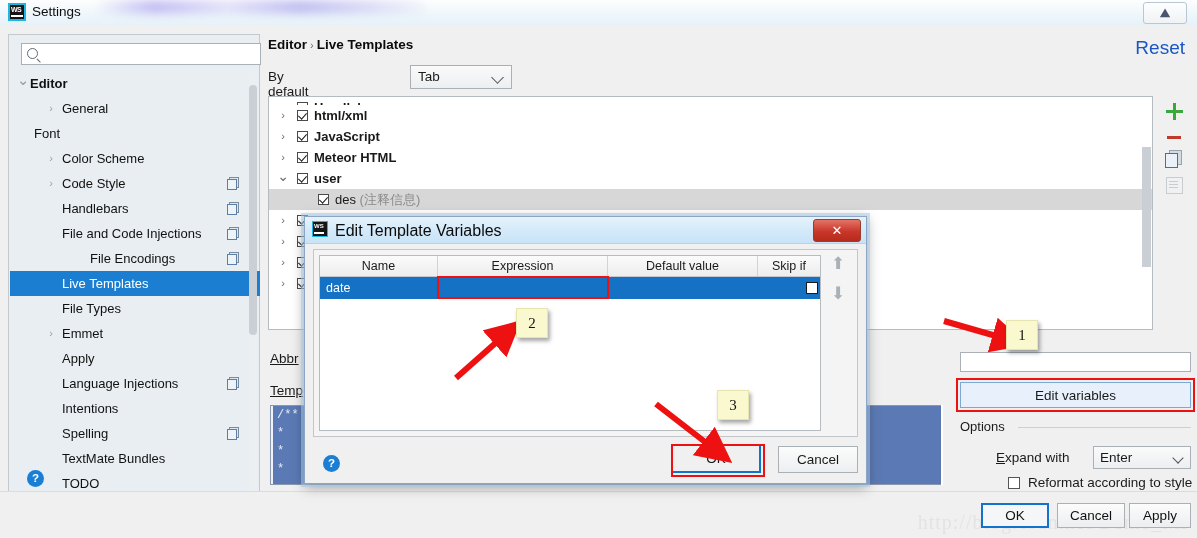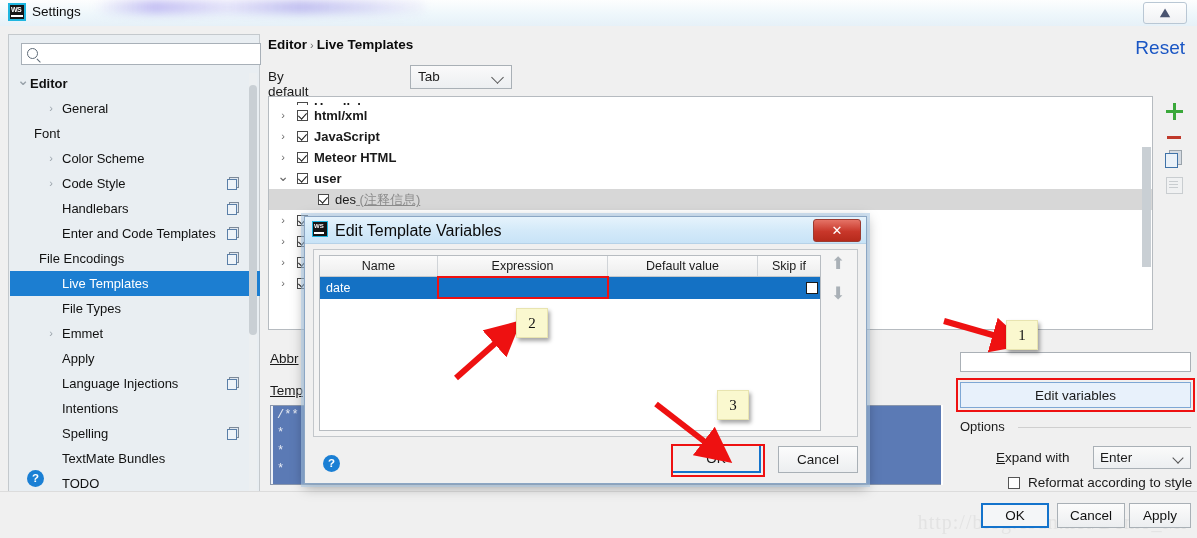--- a/index.html
+++ b/index.html
@@ -60,21 +60,21 @@
 
   
   #tpl-list{position:absolute;left:0;top:62px;right:38px;height:234px;background:#fff;border:1px solid #b6bbc0;box-sizing:border-box;overflow:hidden;}
   .tlrow{position:relative;height:21px;line-height:21px;font-size:13px;white-space:nowrap;}
   .tlrow.shaded{background:#d7d7d7;}
   .tlrow .tchev{position:absolute;left:8px;top:0;width:12px;text-align:center;color:#6a6a6a;font-size:11px;}
   .tlrow .cbx{position:absolute;top:5px;width:11px;height:11px;border:1px solid #4a4a4a;background:#fff;box-sizing:border-box;}
   .tlrow .cbx.checked:after{content:"";position:absolute;left:2px;top:0px;width:4px;height:7px;border-right:1.6px solid #1b1b1b;border-bottom:1.6px solid #1b1b1b;transform:rotate(42deg);}
   .tlrow .tlab{position:absolute;font-weight:bold;}
   .tlrow .tlab.norm{font-weight:normal;}
-  .tlrow .tdesc{color:#8b8b8b;font-weight:normal;text-decoration:underline;}
+  .tlrow .tdesc{color:#8b8b8b;font-weight:normal;}
   #tpl-scroll{position:absolute;right:1px;top:50px;width:9px;height:120px;background:#c9cfd4;}
   
   #list-tools{position:absolute;right:0;top:62px;width:34px;height:234px;}
   .tool{position:absolute;left:8px;width:18px;height:18px;}
   #tool-add{top:6px;}
   #tool-add:before{content:"";position:absolute;left:8px;top:1px;width:3px;height:17px;background:#3aa83a;}
   #tool-add:after{content:"";position:absolute;left:1px;top:8px;width:17px;height:3px;background:#3aa83a;}
   #tool-remove{top:32px;}
   #tool-remove:before{content:"";position:absolute;left:2px;top:8px;width:14px;height:3px;background:#c0392b;}
   #tool-copy{top:54px;}
@@ -189,25 +189,25 @@
           <div class="trow" style="padding-left: 24px;"><span class="lbl">Font</span></div>
           <div class="trow" style="padding-left: 52px;"><span class="chev" style="left: 34px;">›</span><span class="lbl">Color Scheme</span></div>
           <div class="trow" style="padding-left: 52px;"><span class="chev" style="left: 34px;">›</span><span class="lbl">Code Style</span><span class="copyic">
               <span class="r1"></span>
               <span class="r2"></span>
             </span></div>
           <div class="trow" style="padding-left: 52px;"><span class="lbl">Handlebars</span><span class="copyic">
               <span class="r1"></span>
               <span class="r2"></span>
             </span></div>
-          <div class="trow" style="padding-left: 52px;"><span class="lbl">Enter and Code Templates</span><span class="copyic">
-              <span class="r1"></span>
-              <span class="r2"></span>
-            </span></div>
-          <div class="trow" style="padding-left: 29px;"><span class="lbl">File Encodings</span><span class="copyic">
+          <div class="trow" style="padding-left: 52px;"><span class="lbl">File and Code Injections</span><span class="copyic">
+              <span class="r1"></span>
+              <span class="r2"></span>
+            </span></div>
+          <div class="trow" style="padding-left: 80px;"><span class="lbl">File Encodings</span><span class="copyic">
               <span class="r1"></span>
               <span class="r2"></span>
             </span></div>
           <div class="trow sel" style="padding-left: 52px;"><span class="lbl">Live Templates</span></div>
           <div class="trow" style="padding-left: 52px;"><span class="lbl">File Types</span></div>
           <div class="trow" style="padding-left: 52px;"><span class="chev" style="left: 34px;">›</span><span class="lbl">Emmet</span></div>
           <div class="trow" style="padding-left: 52px;"><span class="lbl">Apply</span></div>
           <div class="trow" style="padding-left: 52px;"><span class="lbl">Language Injections</span><span class="copyic">
               <span class="r1"></span>
               <span class="r2"></span>

